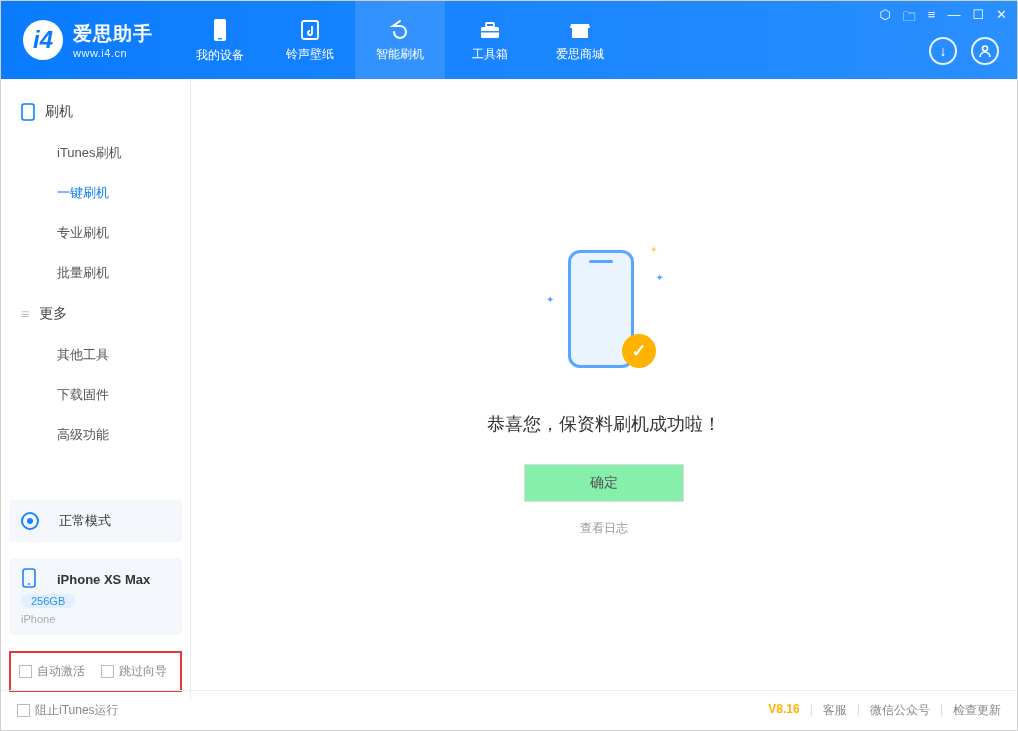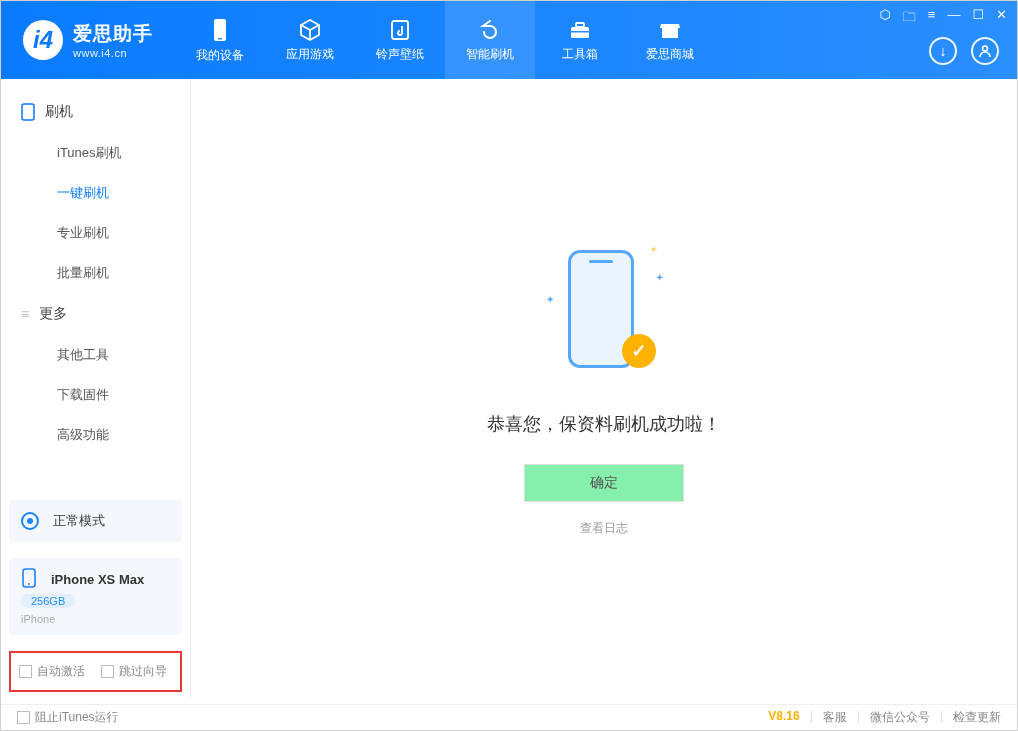--- a/index.html
+++ b/index.html
@@ -28,21 +28,21 @@
 
 .body { display: flex; height: calc(100% - 78px - 30px); }
 .sidebar { width: 190px; border-right: 1px solid #eee; display: flex; flex-direction: column; }
 .side-scroll { flex: 1; overflow: auto; padding-top: 12px; }
 .side-group-header { display: flex; align-items: center; gap: 10px; padding: 12px 20px; color: #444; font-size: 14px; }
 .side-group-header .g-icon { color: #0a7bff; font-size: 14px; }
 .side-item { padding: 11px 20px 11px 56px; font-size: 13px; color: #555; cursor: pointer; }
 .side-item.active { color: #0a7bff; }
 
 .device-box { margin: 8px; background: #f4f8fd; border-radius: 4px; padding: 10px 12px; }
-.device-row { display: flex; align-items: center; gap: 14px; font-size: 13px; color: #333; }
+.device-row { display: flex; align-items: center; gap: 20px; font-size: 13px; color: #333; }
 .device-row .dot { width: 18px; height: 18px; border: 2px solid #1e83ff; border-radius: 50%; display:inline-flex; align-items:center; justify-content:center; }
 .device-row .dot::after { content:""; width:6px; height:6px; background:#1e83ff; border-radius:50%; }
 .device-name { font-weight: bold; color: #333; margin-top: 2px; }
 .capacity { display:inline-block; margin-top: 6px; background: #e1effe; color: #2a8fff; border-radius: 10px; padding: 1px 10px; font-size: 11px; }
 .device-type { color: #aaa; font-size: 11px; margin-top: 4px; }
 
 .auto-box { margin: 8px; border: 2px solid #e53935; padding: 10px 8px; display: flex; gap: 16px; align-items: center; }
 .cb { display: flex; align-items: center; gap: 5px; font-size: 12px; color: #888; cursor: pointer; }
 .cb .box { width: 13px; height: 13px; border: 1px solid #bbb; }
 
@@ -53,21 +53,21 @@
 .phone::before { content:""; position:absolute; top:7px; left:50%; transform:translateX(-50%); width:24px; height:3px; background:#57a6ff; border-radius:2px; }
 .check-badge { position:absolute; right:8px; bottom:14px; width:34px; height:34px; background:#ffb300; border-radius:50%; display:flex; align-items:center; justify-content:center; color:#fff; font-size:18px; font-weight:bold; }
 .sparkle { position:absolute; color:#57a6ff; font-size:10px; }
 .sp1 { left:2px; top:52px; } .sp2 { right:0; top:30px; } .sp3 { right:6px; top:2px; color:#ffd36b; }
 
 .success-msg { font-size: 18px; color: #333; margin-bottom: 28px; }
 .ok-btn { width: 160px; height: 38px; border: 1px solid #ddd; background: #86efac; font-size: 14px; color: #555; cursor: pointer; margin-bottom: 18px; }
 .log-link { font-size: 12px; color: #999; cursor: pointer; }
 
 
-.footer { position: absolute; bottom: 0; left: 0; right: 0; height: 26px; border-top: 1px solid #eee; display: flex; align-items: center; padding: 0 16px; font-size: 12px; color: #999; }
+.footer { position: absolute; bottom: 0; left: 0; right: 0; height: 40px; border-top: 1px solid #eee; display: flex; align-items: center; padding: 0 16px; font-size: 12px; color: #999; }
 .footer .right { margin-left: auto; display: flex; align-items: flex-start; gap: 10px; }
 .footer .version { color: #ffb300; font-weight: bold; }
 .footer .divider { color: #ddd; }
 .footer .link { color: #888; cursor: pointer; }
 
 svg { display: block; }
 </style>
 </head>
 <body>
 
@@ -83,29 +83,20 @@
   </div>
   <div class="tabs">
     <div class="tab">
       <span class="tab-icon">
         <svg width="22" height="26" viewBox="0 0 22 26">
             <rect x="5" y="2" width="12" height="22" rx="2" fill="#fff"></rect>
             <rect x="9" y="21" width="4" height="1.5" fill="#2a8fff"></rect>
           </svg>
       </span>
       <span class="tab-label">我的设备</span>
-    </div>
-    <div class="tab">
-      <span class="tab-icon">
-        <svg width="24" height="24" viewBox="0 0 24 24">
-            <path d="M12 2 L21 7 L21 17 L12 22 L3 17 L3 7 Z" fill="none" stroke="#fff" stroke-width="1.8"></path>
-            <path d="M3 7 L12 12 L21 7 M12 12 L12 22" stroke="#fff" stroke-width="1.8" fill="none"></path>
-          </svg>
-      </span>
-      <span class="tab-label">应用游戏</span>
     </div>
     <div class="tab">
       <span class="tab-icon">
         <svg width="24" height="24" viewBox="0 0 24 24">
             <rect x="4" y="3" width="16" height="18" rx="2" fill="none" stroke="#fff" stroke-width="1.8"></rect>
             <path d="M14 8 L14 15 A2 2 0 1 1 12 13" fill="none" stroke="#fff" stroke-width="1.8"></path>
           </svg>
       </span>
       <span class="tab-label">铃声壁纸</span>
     </div>

